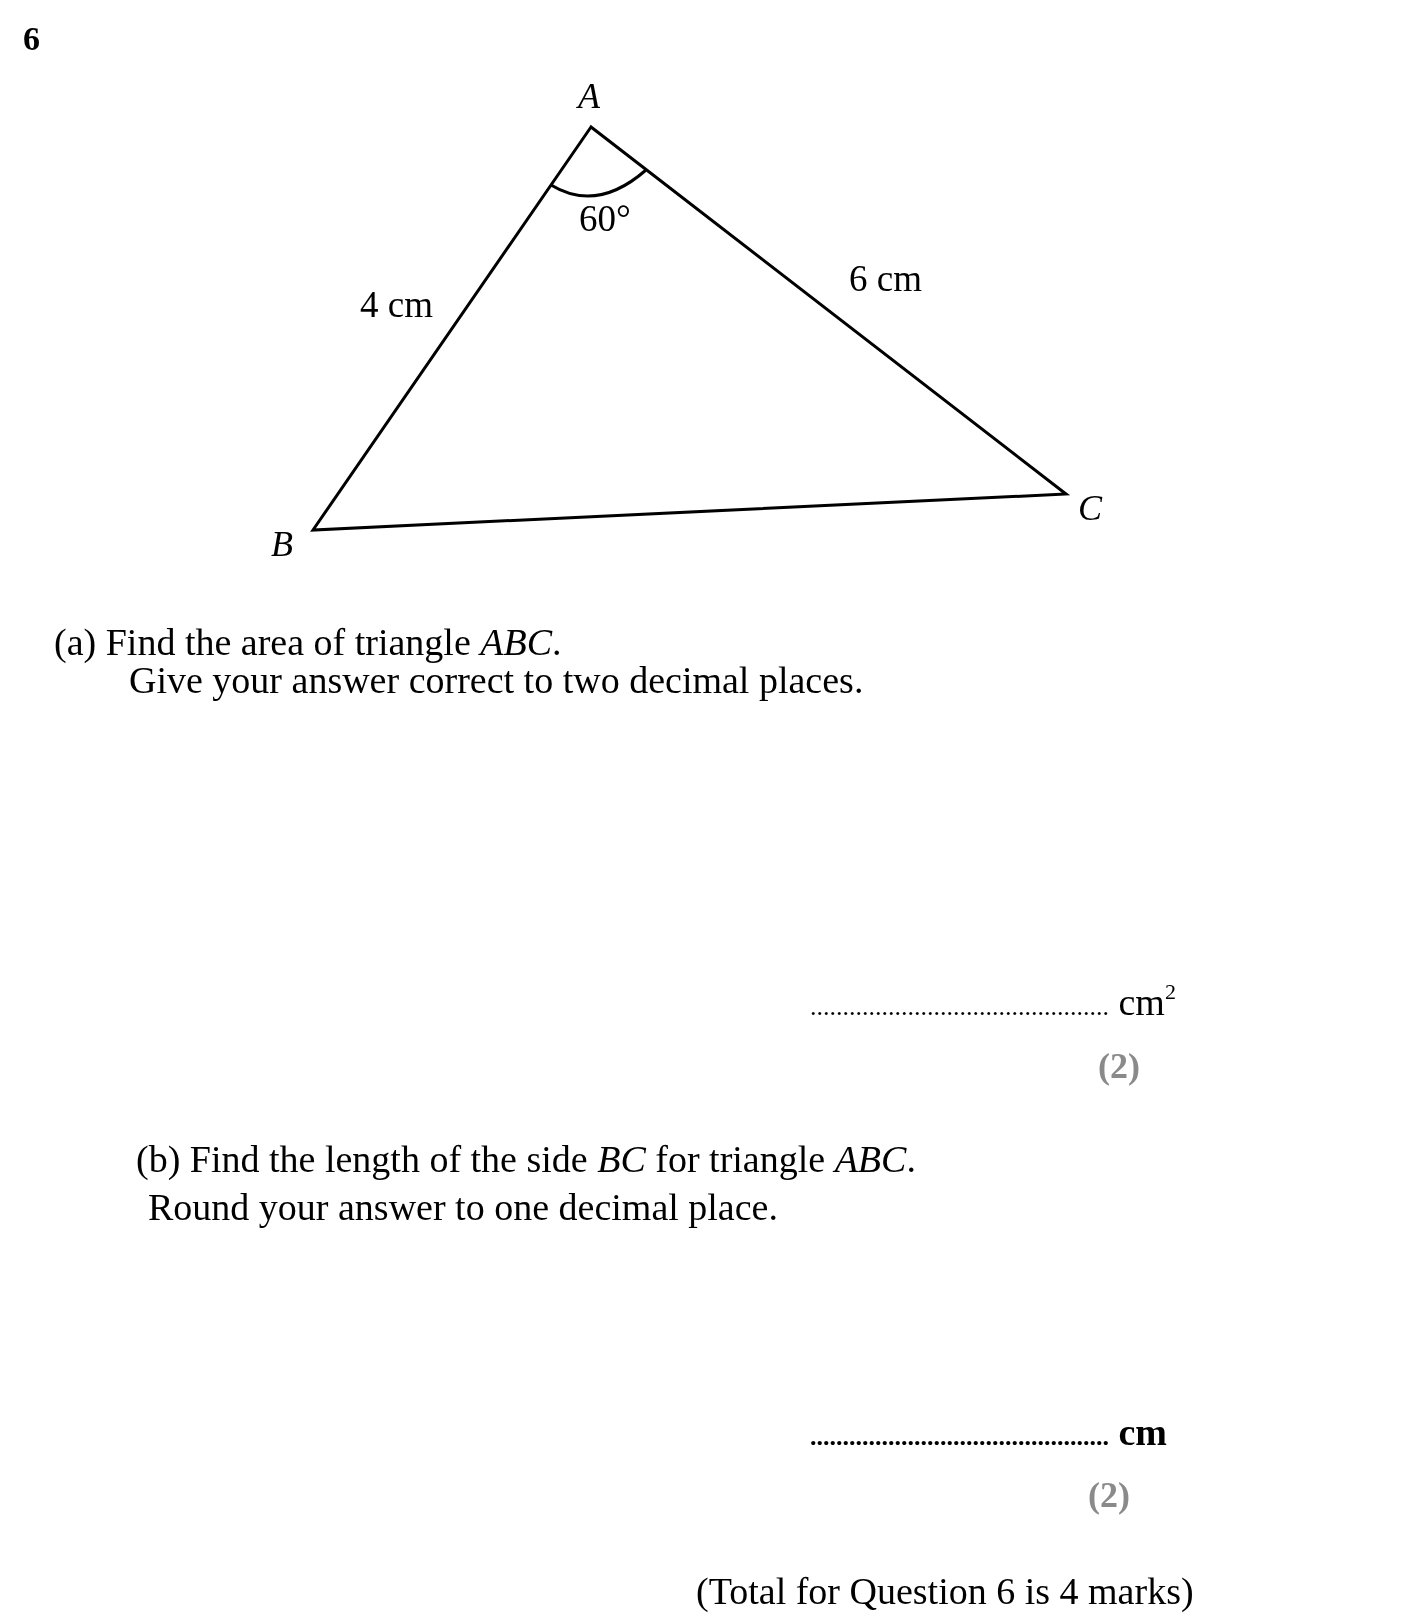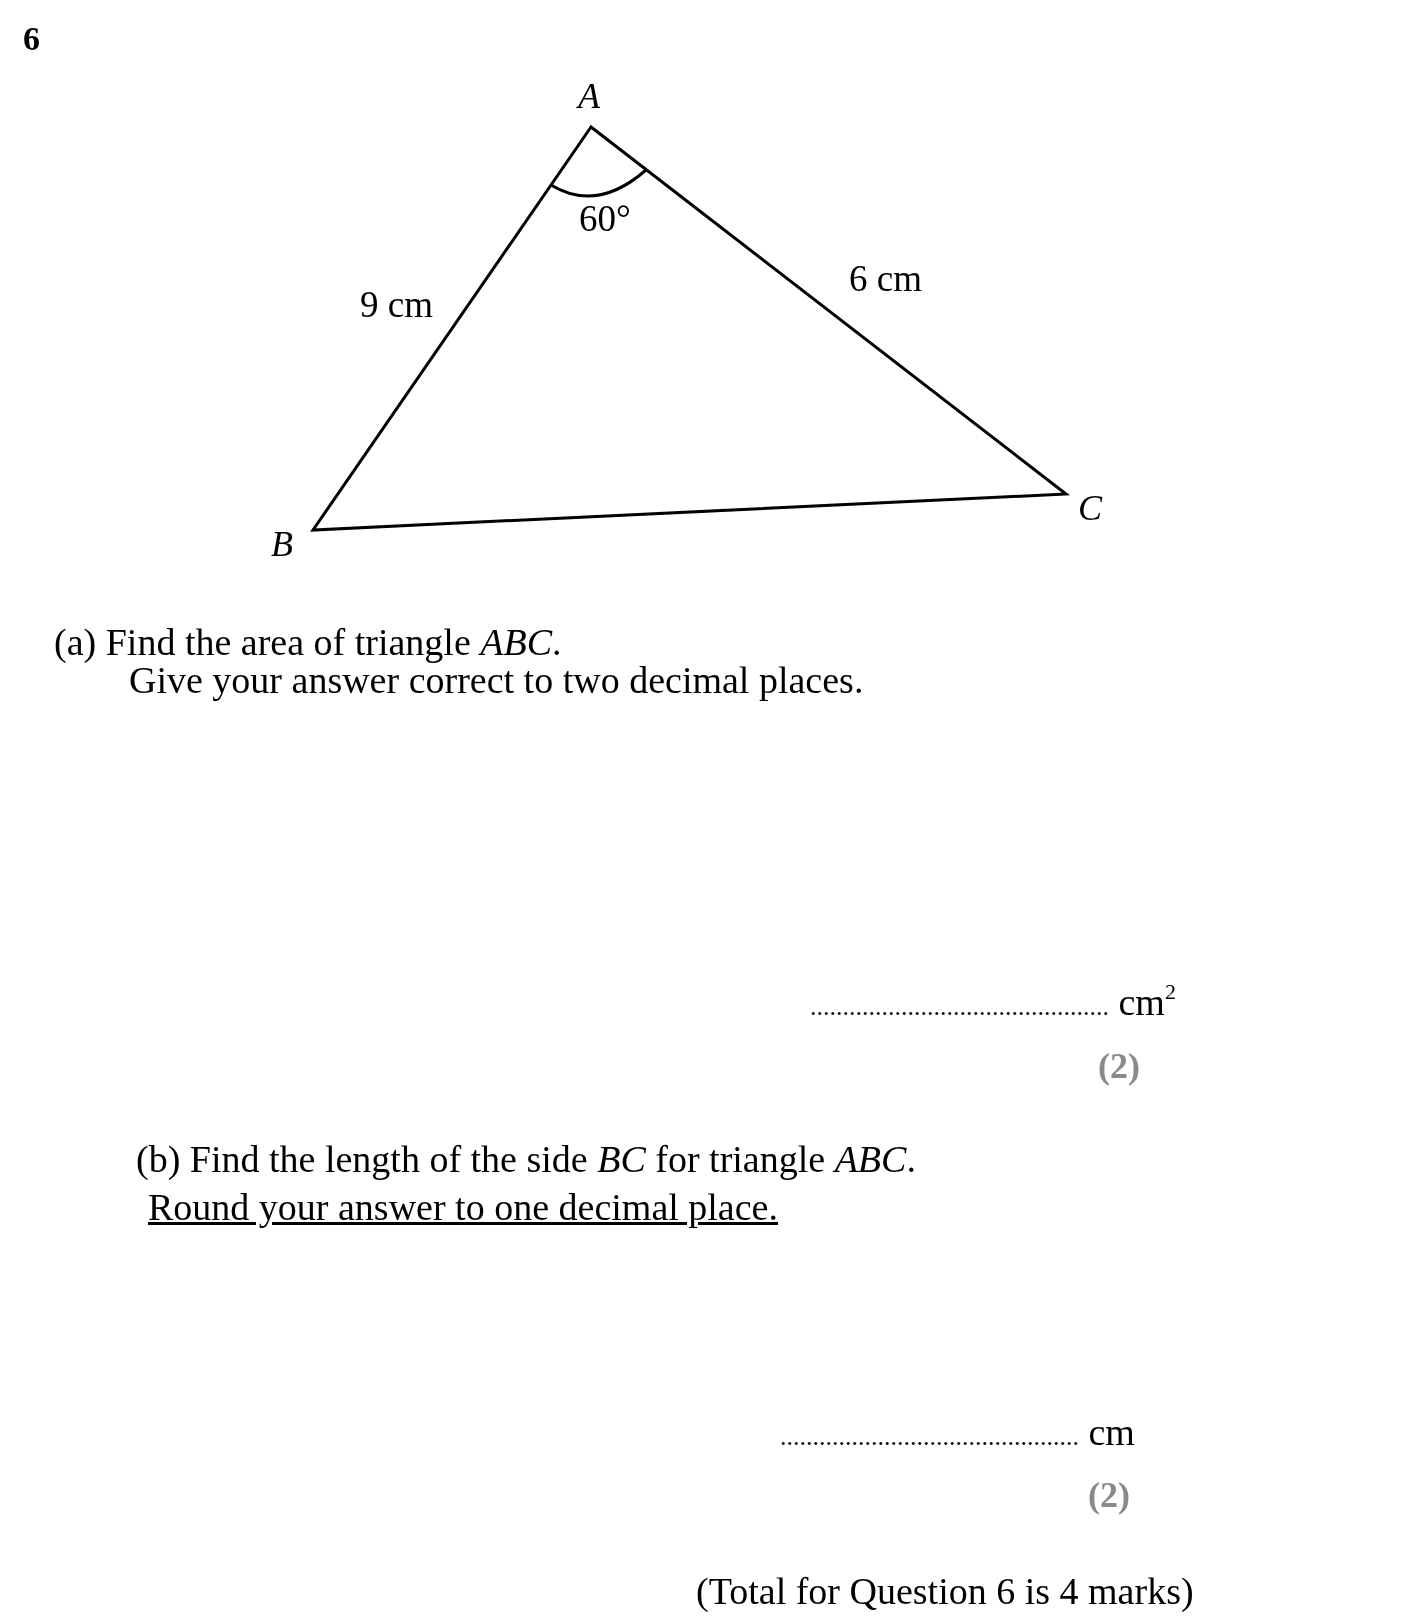--- a/index.html
+++ b/index.html
@@ -25,40 +25,40 @@
 
 <svg class="diagram" width="1402" height="600">
   <polygon points="591,127 313,530 1066,494" fill="none" stroke="#000" stroke-width="3" stroke-linejoin="miter"></polygon>
   <path d="M 551,185 Q 597,213 646,170" fill="none" stroke="#000" stroke-width="3"></path>
 </svg>
 
 <div class="abs vlabel" style="left:578px; top:78px;">A</div>
 <div class="abs vlabel" style="left:271px; top:526px;">B</div>
 <div class="abs vlabel" style="left:1078px; top:490px;">C</div>
 <div class="abs slabel" style="left:579px; top:200px;">60°</div>
-<div class="abs slabel" style="left:360px; top:286px;">9 cm</div>
+<div class="abs slabel" style="left:360px; top:286px;">4 cm</div>
 <div class="abs slabel" style="left:849px; top:260px;">6 cm</div>
 
 <div class="abs qtext" style="left:54px; top:623px;">
   <span>(a)</span>
   <span>Find the area of triangle </span><span class="it">ABC</span><span>.</span>
 </div>
 <div class="abs qtext" style="left:129px; top:661px;">Give your answer correct to two decimal places.</div>
 
 <div class="abs answer-row" style="left:810px; top:983px;">
   <span class="dots">..............................................</span>
   <span><span>cm</span><sup>2</sup></span>
 </div>
 <div class="abs marks" style="left:1098px; top:1048px;">(2)</div>
 
 <div class="abs qtext" style="left:89px; top:1140px;margin-left:47px;">
   <span>(b)</span>
   <span>Find the length of the side </span><span class="it">BC</span><span> for triangle </span><span class="it">ABC</span><span>.</span>
 </div>
-<div class="abs qtext" style="left:148px; top:1188px;text-decoration:underline;">Round your answer to one decimal place.</div>
+<div class="abs qtext" style="left:148px; top:1188px;">Round your answer to one decimal place.</div>
 
-<div class="abs answer-row" style="left:780px; top:1413px;">
+<div class="abs answer-row" style="left:810px; top:1413px;font-weight:bold;">
   <span class="dots">..............................................</span>
   <span>cm</span>
 </div>
 <div class="abs marks" style="left:1088px; top:1477px;">(2)</div>
 
 <div class="abs total" style="left:696px; top:1572px;">(Total for Question 6 is 4 marks)</div>
 
 </body></html>

